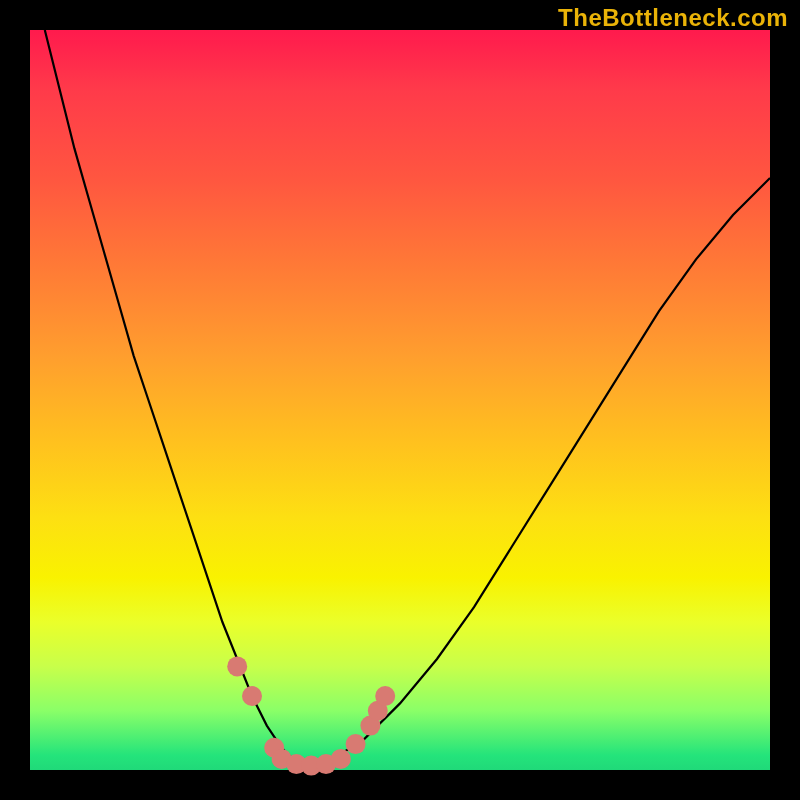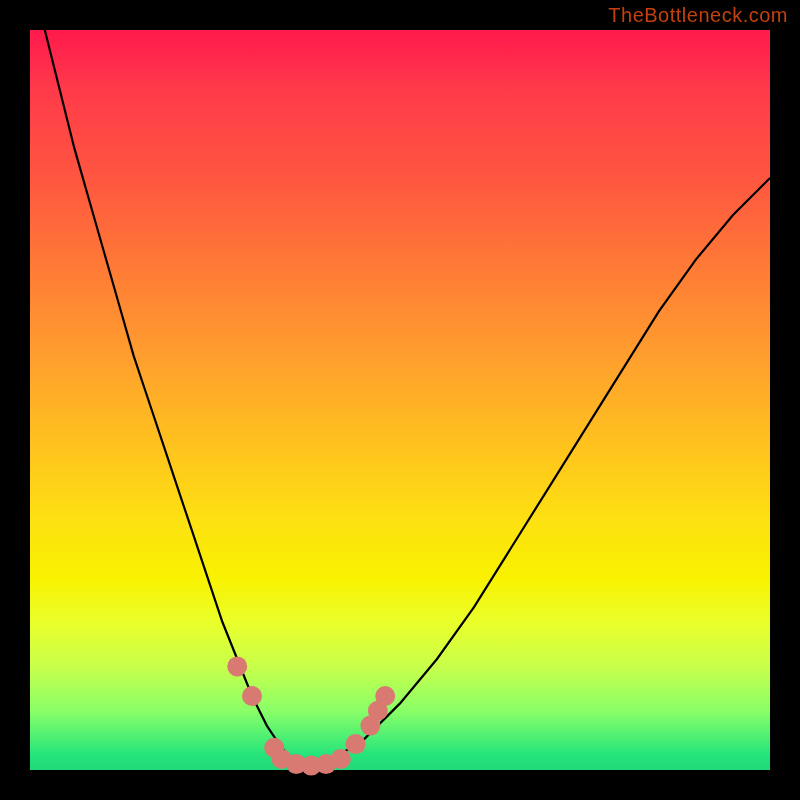--- a/index.html
+++ b/index.html
@@ -37,23 +37,23 @@
       #c8ff4a 86%,
       #8aff68 92%,
       #24e47b 98%,
       #20d979 100%
     );
   }
   .watermark {
     position: absolute;
     top: 4px;
     right: 12px;
-    color: #c2410c;
-    font-size: 20px;
-    font-weight: 400;
+    color: #eab308;
+    font-size: 24px;
+    font-weight: 700;
     letter-spacing: 0.5px;
     user-select: none;
   }
   svg.curve {
     position: absolute;
     left: 0; top: 0;
     width: 740px; height: 740px;
     overflow: visible;
   }
   .marker {

